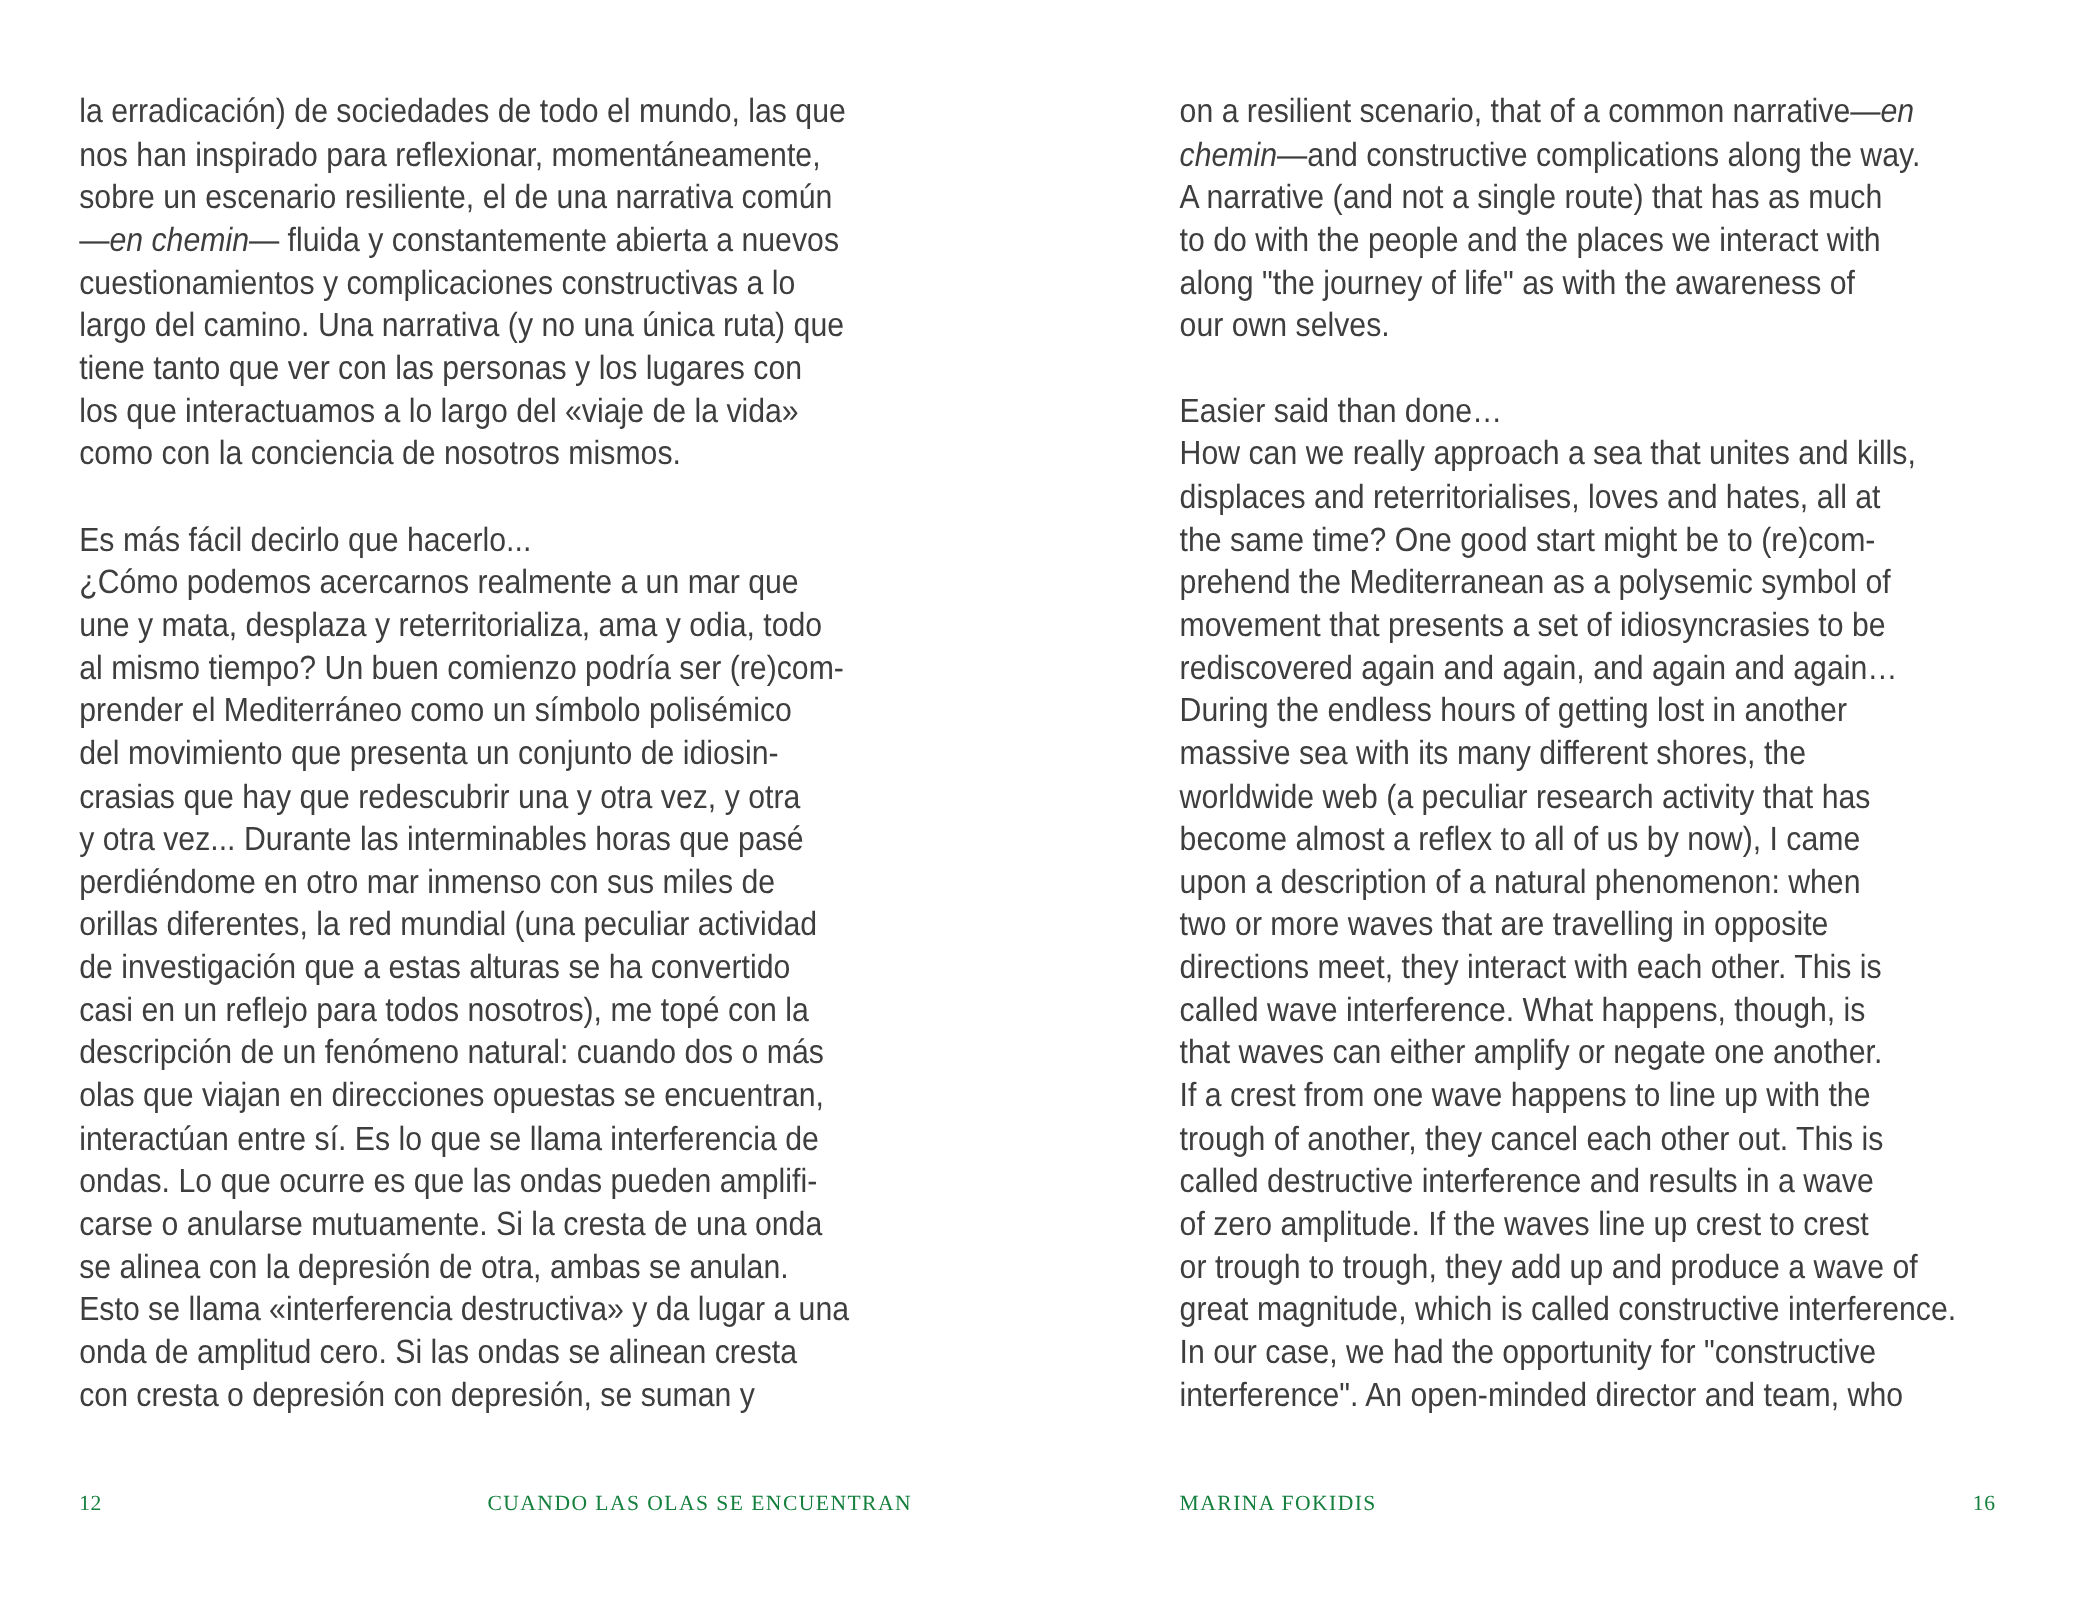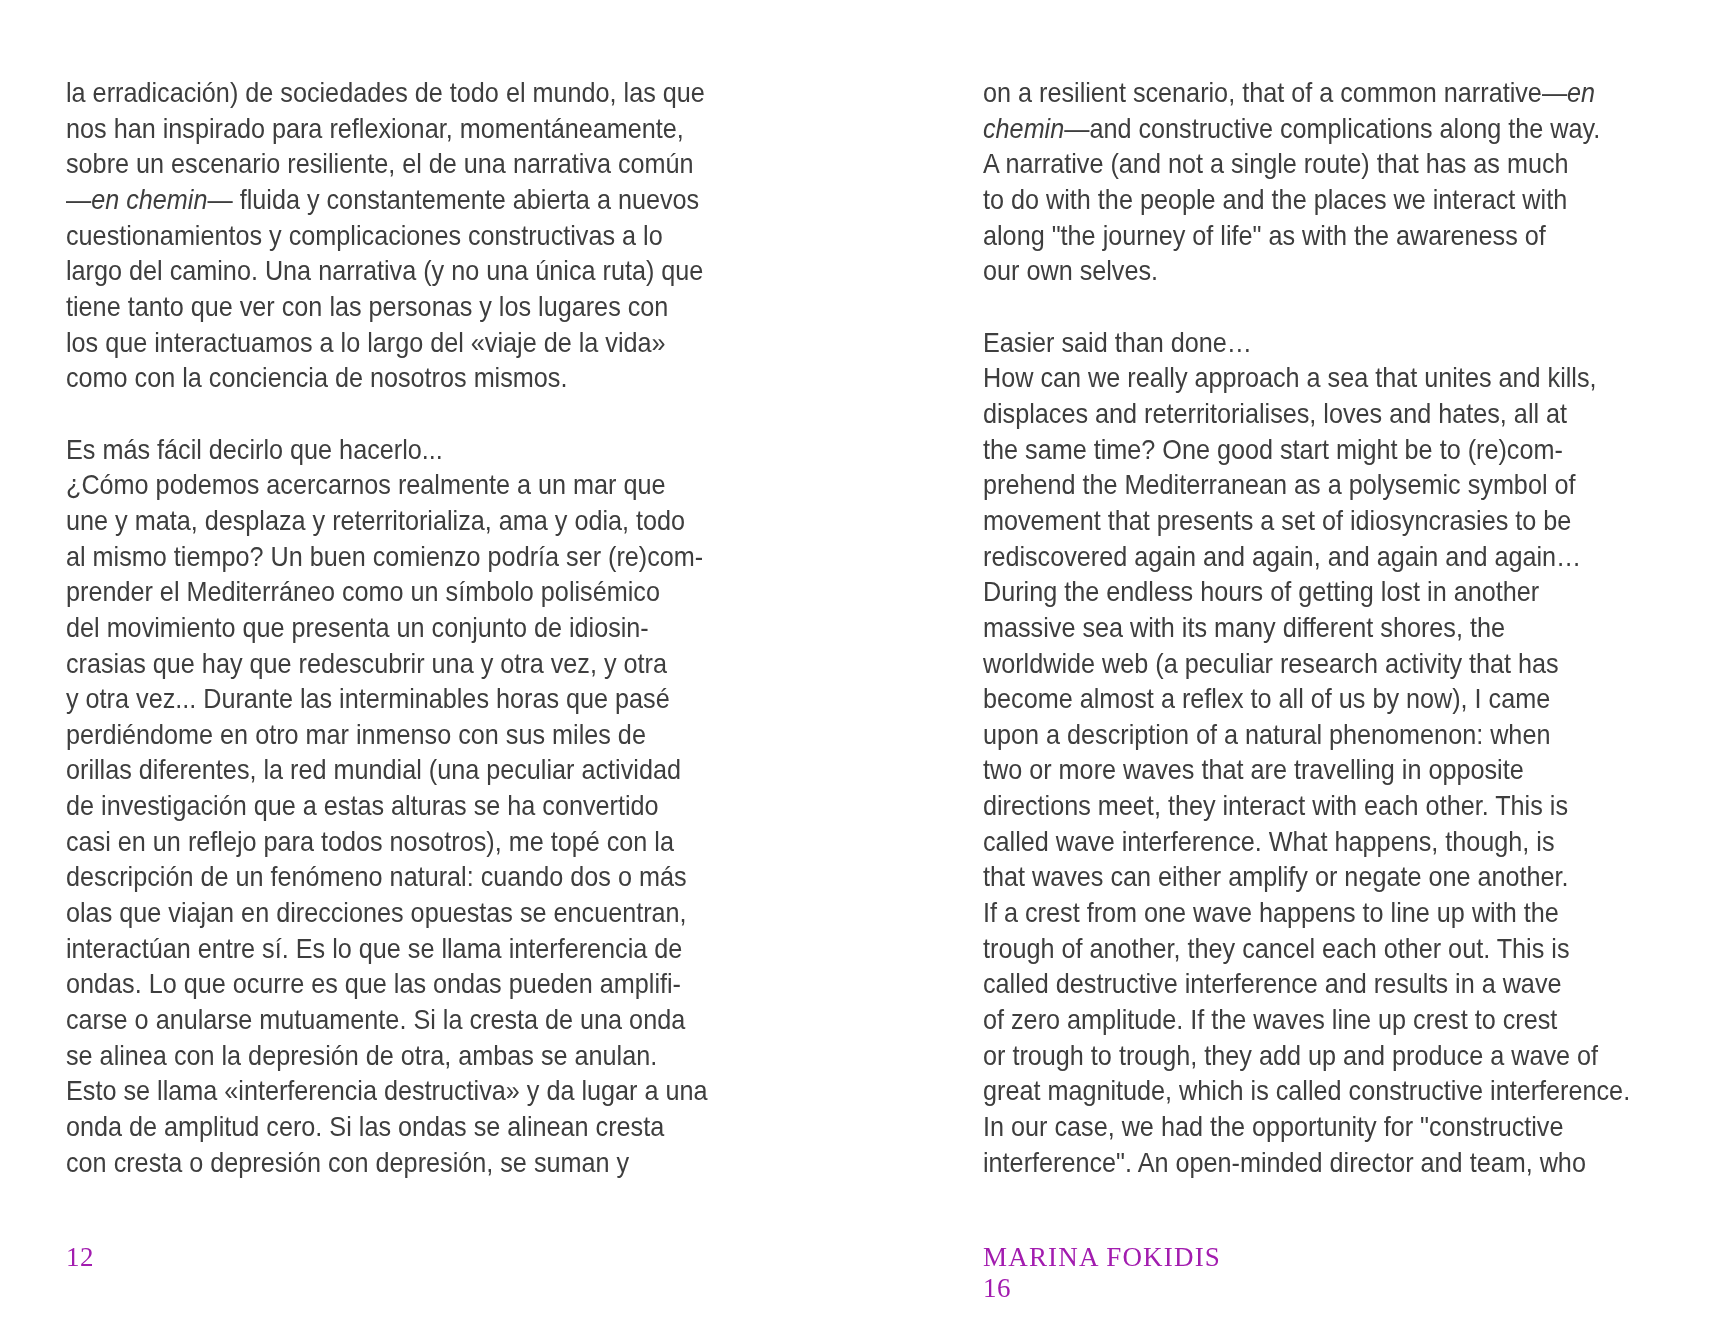--- a/index.html
+++ b/index.html
@@ -29,25 +29,25 @@
   .text-line { white-space: nowrap; }
   .text-line .italic { font-style: italic; }
 
   .page-footer {
     position: absolute;
     top: 1242px;
     display: flex;
     justify-content: space-between;
     align-items: baseline;
     font-family: "Liberation Serif", serif;
-    color: #a21caf;
-    font-size: 27px;
+    color: #15803d;
+    font-size: 18px;
   }
   #footer-left  { left: 66px;  width: 694px; }
-  #footer-right { left: 983px; width: 680px; flex-direction: column; }
+  #footer-right { left: 983px; width: 680px; }
   .running-title, .author-name {
     letter-spacing: 1.2px;
   }
   .folio {
     letter-spacing: 0.5px;
   }
 </style>
 </head>
 <body>
 
@@ -114,18 +114,19 @@
     <div class="text-line"><span>called destructive interference and results in a wave</span></div>
     <div class="text-line"><span>of zero amplitude. If the waves line up crest to crest</span></div>
     <div class="text-line"><span>or trough to trough, they add up and produce a wave of</span></div>
     <div class="text-line"><span>great magnitude, which is called constructive interference.</span></div>
     <div class="text-line"><span>In our case, we had the opportunity for "constructive</span></div>
     <div class="text-line"><span>interference". An open-minded director and team, who</span></div>
   </div>
 
 <footer id="footer-left" class="page-footer">
   <span class="folio">12</span>
+  <span class="running-title">CUANDO LAS OLAS SE ENCUENTRAN</span>
 </footer>
 
 <footer id="footer-right" class="page-footer">
   <span class="author-name">MARINA FOKIDIS</span>
   <span class="folio">16</span>
 </footer>
 
 </body></html>

